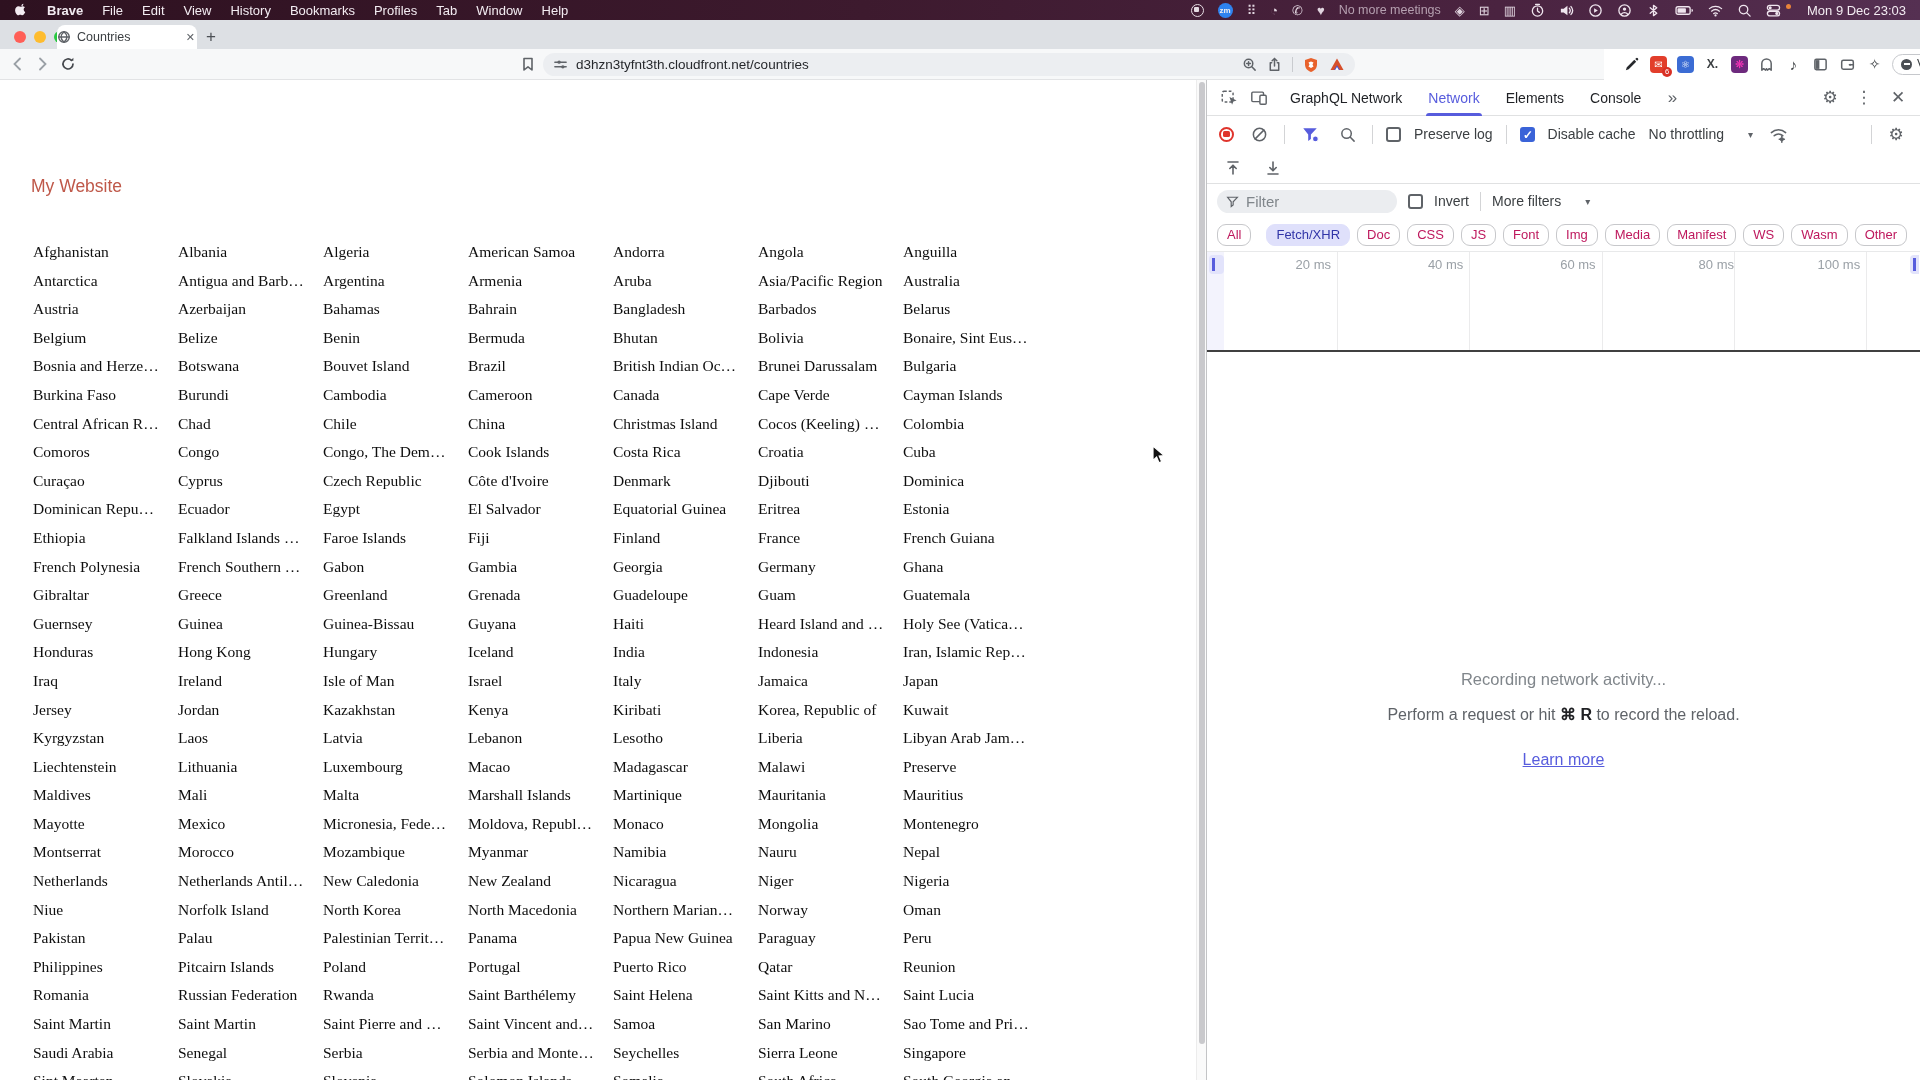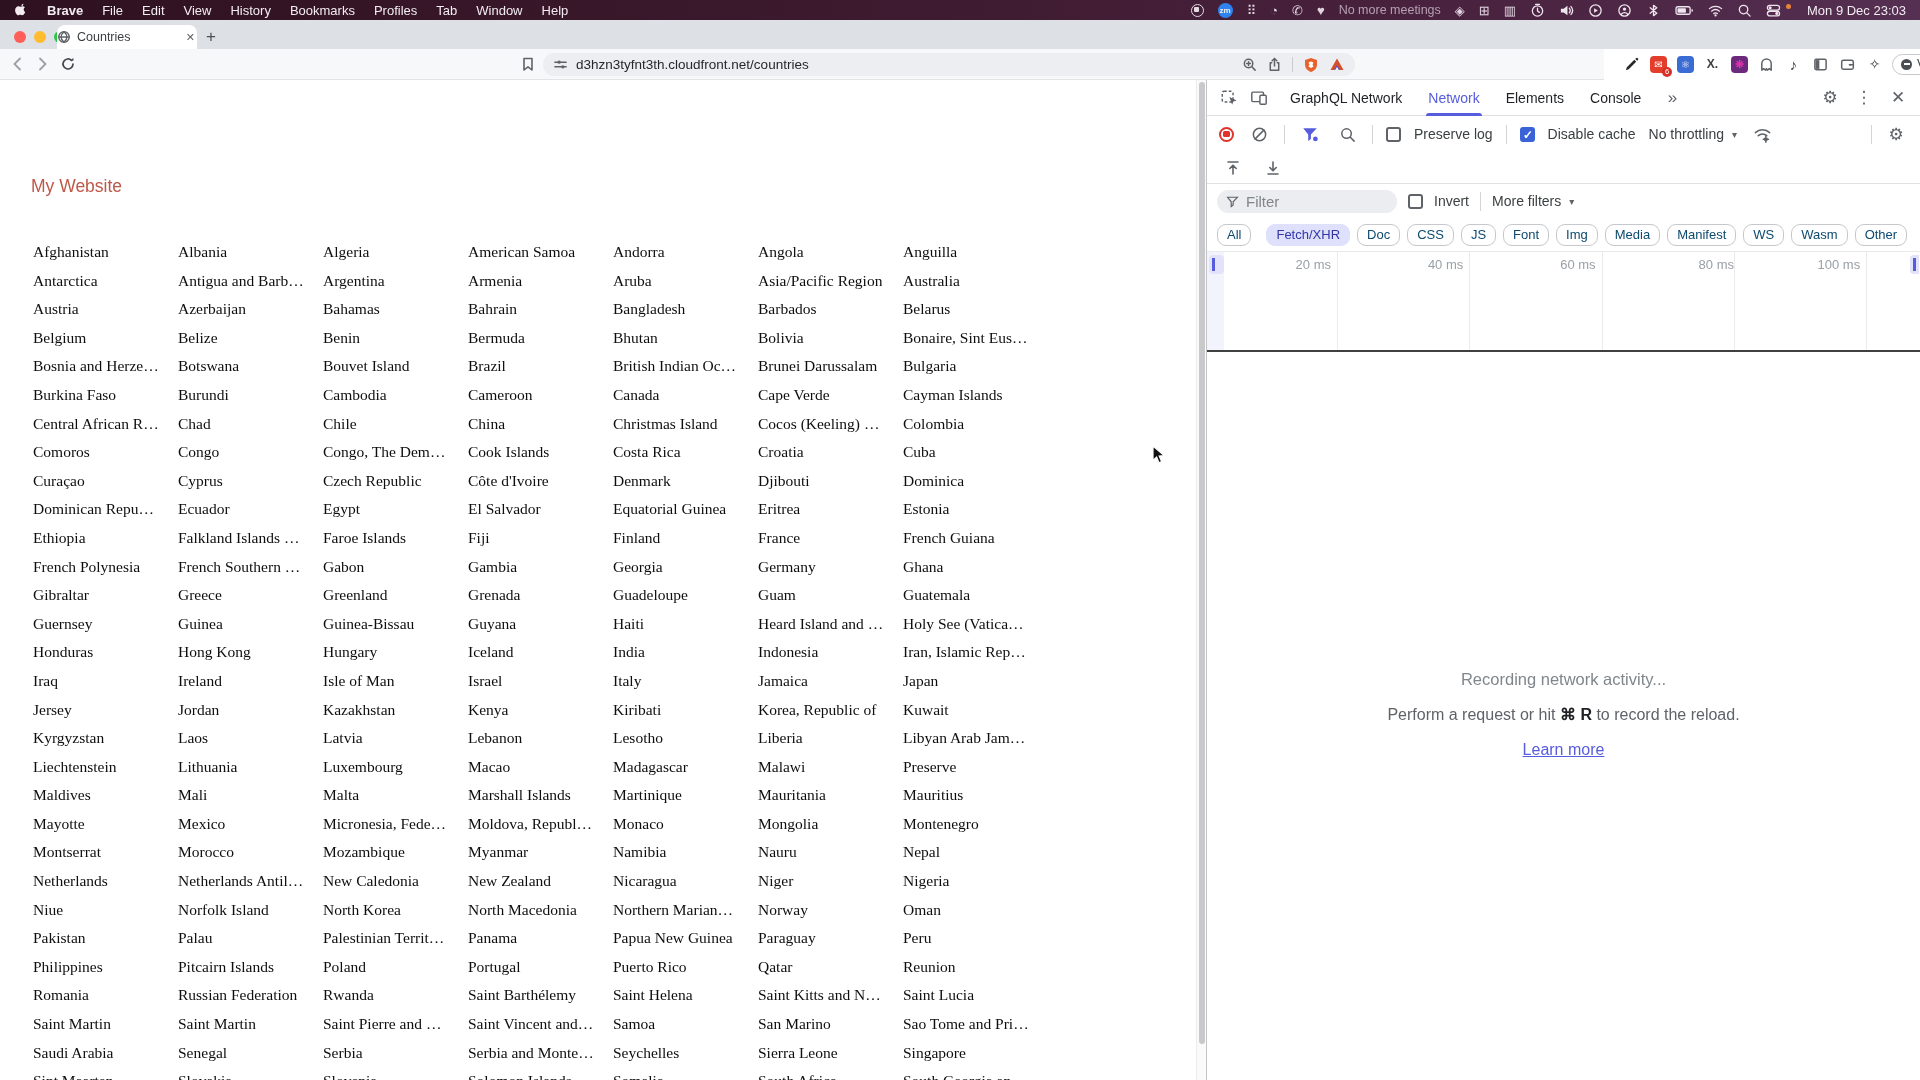--- a/index.html
+++ b/index.html
@@ -92,35 +92,35 @@
   .dt-toolbar { height:36px; display:flex; align-items:center; padding:0 12px; gap:13px; flex:none; }
   .rec-icon { width:15px; height:15px; border:2px solid #df342c; border-radius:50%; position:relative; flex:none; }
   .rec-icon::after { content:''; position:absolute; left:2.4px; top:2.4px; width:6.2px; height:6.2px;
                      background:#df342c; border-radius:1.5px; }
   .tb-div { width:1px; height:19px; background:#d3d4d6; }
   .cb { width:15px; height:15px; border:2px solid #5f6368; border-radius:3px; flex:none; }
   .cb.checked { background:#3a63d8; border-color:#3a63d8; position:relative; }
   .cb.checked::after { content:'✓'; position:absolute; left:1.5px; top:-1px; color:#fff;
                        font-size:12px; font-weight:bold; }
   .tb-label { font-size:14px; color:#3c4043; white-space:nowrap; }
-  .tb-select { display:flex; align-items:center; gap:8px; }
+  .tb-select { display:flex; align-items:center; gap:24px; }
   .caret { font-size:10px; color:#5f6368; }
   .tb-gear-right { margin-left:auto; display:flex; align-items:center; gap:12px; }
 
   .dt-har { height:32px; display:flex; align-items:center; gap:16px; padding:0 14px;
             border-bottom:1px solid #e0e1e2; flex:none; }
   .dt-filter-row { height:34px; display:flex; align-items:center; padding:0 10px; gap:11px; flex:none; }
   .filter-pill { width:180px; height:23px; border-radius:12px; background:#ebedf0; display:flex;
                  align-items:center; gap:7px; padding:0 9px; }
   .filter-ph { color:#80868b; font-size:15px; }
 
   .dt-chips { height:34px; display:flex; align-items:center; gap:7px; padding:0 10px;
               border-bottom:1px solid #e8e9ea; flex:none; }
   .dt-chips span { border:1px solid #c7c8cb; border-radius:9px; padding:2px 9px 3px;
-                   font-size:13px; color:#0c4a6e; background:#fff; white-space:nowrap; }
+                   font-size:13px; color:#be185d; background:#fff; white-space:nowrap; }
   .dt-chips span.active { background:#dfe0fb; border-color:#dfe0fb; color:#3135a8; }
   .chip-divider { width:1px; height:18px; background:#d5d6d8; border:none !important;
                   padding:0 !important; border-radius:0 !important; }
 
   .dt-band { position:relative; height:100px; border-bottom:2px solid #404040; flex:none; overflow:hidden; }
   .band-line { position:absolute; top:0; bottom:0; width:1px; background:#ebebec; }
   .band-label { position:absolute; top:5px; font-size:13px; color:#9aa0a6; width:90px; text-align:right; }
   .band-shade { position:absolute; left:0; top:0; bottom:0; width:17px; background:rgba(90,92,224,0.07); }
   .band-marker { position:absolute; left:2px; top:3px; width:15px; height:19px; background:#e2e3fb;
                  border-radius:4px; }
@@ -129,21 +129,21 @@
   .band-marker-r { position:absolute; right:1px; top:3px; width:9px; height:19px; background:#e2e3fb;
                  border-radius:4px 0 0 4px; }
   .band-marker-r::before { content:''; position:absolute; left:3px; top:3px; bottom:3px; width:2.5px;
                  background:#575cdd; }
 
   .dt-rest { flex:1; position:relative; }
   .dt-message { position:absolute; top:318px; left:0; right:0; text-align:center; }
   .msg-title { font-size:16.5px; color:#80868b; margin-bottom:16px; }
   .msg-line { font-size:16px; color:#5f6368; }
   .msg-keys { color:#202124; font-weight:bold; }
-  .msg-link { display:inline-block; margin-top:17px; font-size:16px; color:#575cdd;
+  .msg-link { display:inline-block; margin-top:27px; font-size:16px; color:#575cdd;
               text-decoration:underline; }
 
   
   .cursor { position:absolute; left:1152px; top:445px; width:18px; height:20px; }
 
   svg .st { fill:none; stroke:#5f6368; stroke-width:1.6; stroke-linecap:round; stroke-linejoin:round; }
   svg .stw { fill:none; stroke:#efe5ee; stroke-width:1.4; stroke-linecap:round; stroke-linejoin:round; }
 </style>
 </head>
 <body>

